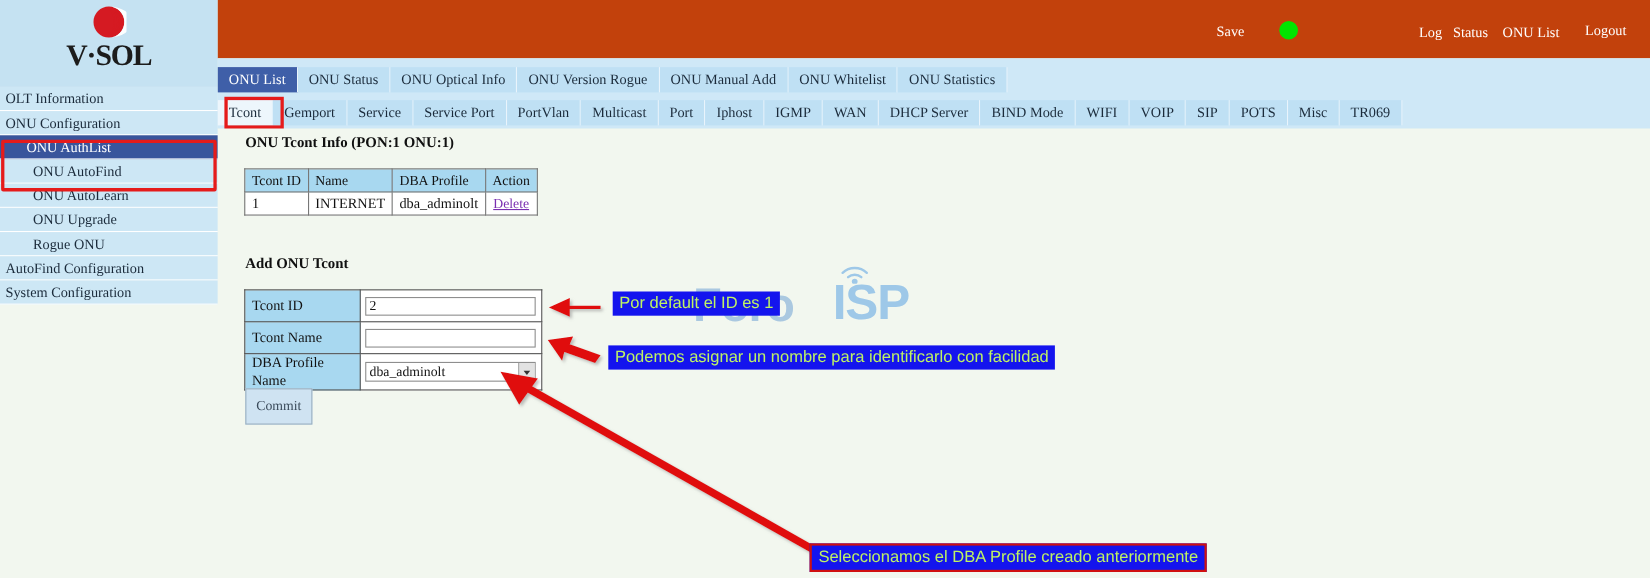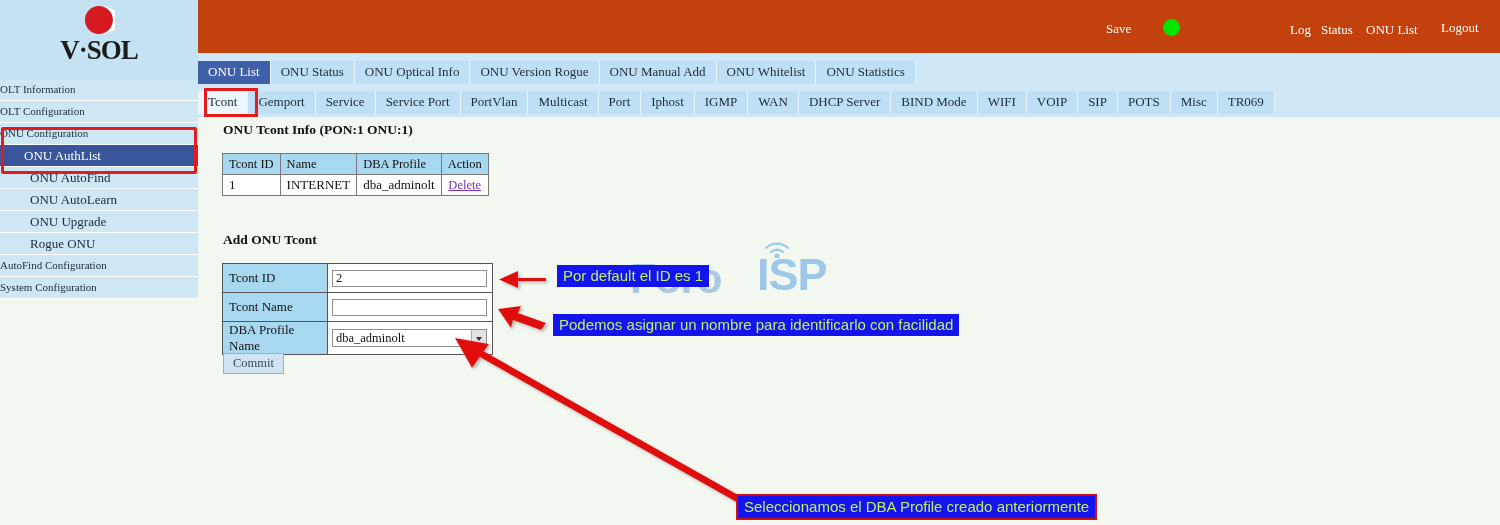--- a/index.html
+++ b/index.html
@@ -43,22 +43,23 @@
     font-weight: bold;
     font-size: 27px;
     letter-spacing: -1px;
     color: #1c1c1c;
   }
   .nav-item {
     height: 22px;
     line-height: 21px;
     background: #cde7f5;
     border-bottom: 1px solid #ffffff;
-    font-size: 11px;
+    font-size: 13px;
     color: #1a2a3a;
+    padding-left: 5px;
     white-space: nowrap;
   }
   .nav-item.sub {
     padding-left: 30px;
     font-size: 13px;
   }
   .nav-item.sub.active {
     background: #39559c;
     color: #ffffff;
     padding-left: 24px;
@@ -252,21 +253,21 @@
     border-top: 4px solid #333;
   }
   #commit-btn {
     position: absolute;
     left: 25px; top: 236px;
     background: #cfe3f2;
     border: 1px solid #9aafc0;
     font-family: "Liberation Serif", serif;
     font-size: 12.5px;
     color: #3a4a5a;
-    padding: 2px 9px;
+    padding: 8px 9px;
   }
 
   
   #watermark {
     position: absolute;
     left: 630px; top: 228px;
     width: 230px; height: 70px;
     pointer-events: none;
   }
   #wm-foro {
@@ -326,23 +327,20 @@
           <path d="M18 3.5 C 26 9.5, 26 22.5, 18 28.5"></path>
           <path d="M21 5 C 28 10, 28 22, 21 27"></path>
           <path d="M24 7 C 29.5 11, 29.5 21, 24 25"></path>
         </g>
       </svg>
       <div id="logo-text">V·SOL</div>
     </div>
 
     <div class="nav-item">
       <span>OLT Information</span>
-    </div>
-    <div class="nav-item">
-      <span>OLT Configuration</span>
     </div>
     <div class="nav-item">
       <span>ONU Configuration</span>
     </div>
     <div class="nav-item sub active">
       <span>ONU AuthList</span>
     </div>
     <div class="nav-item sub">
       <span>ONU AutoFind</span>
     </div>

